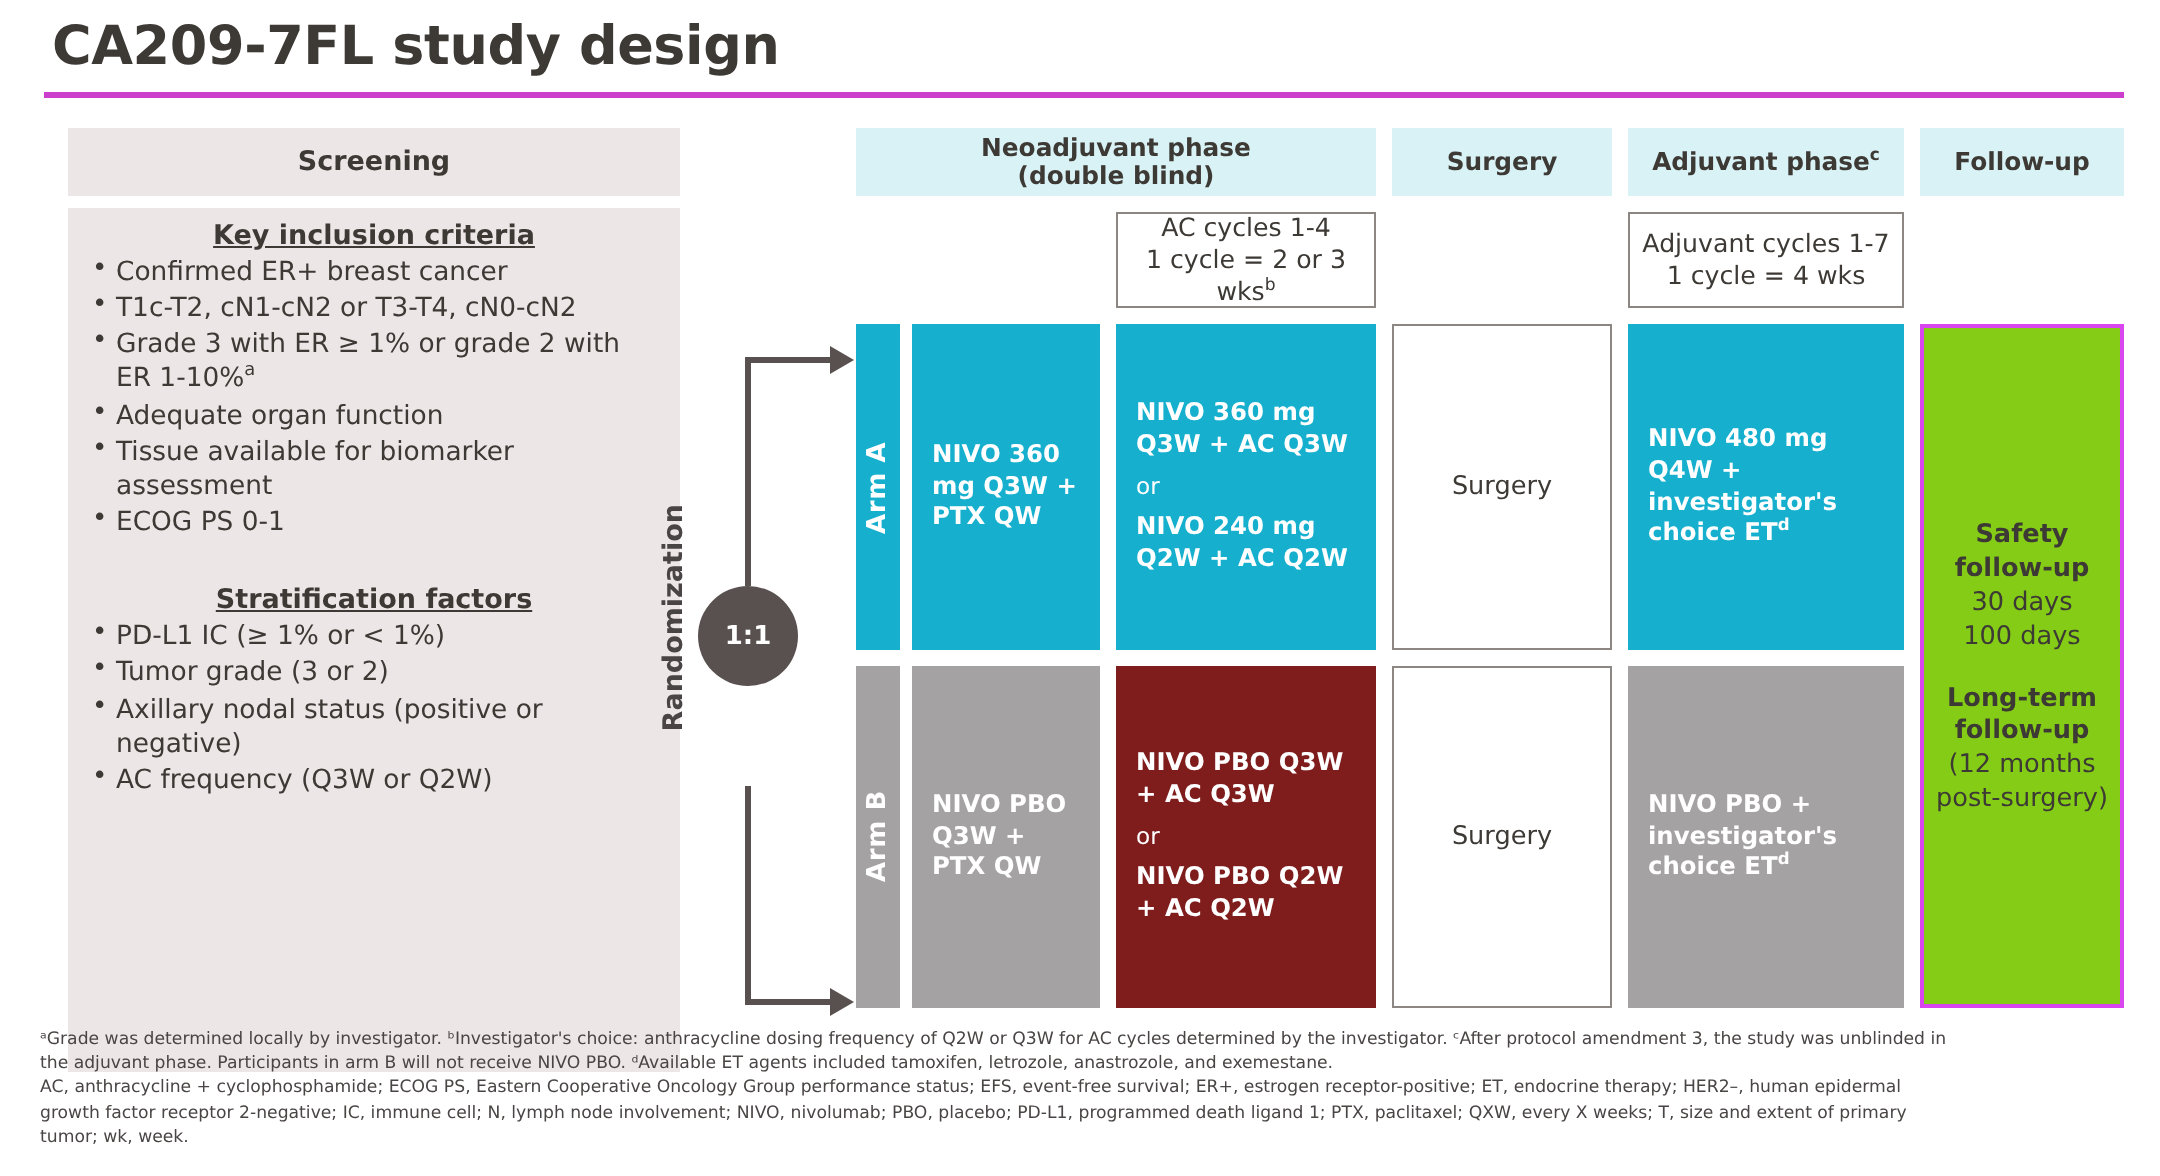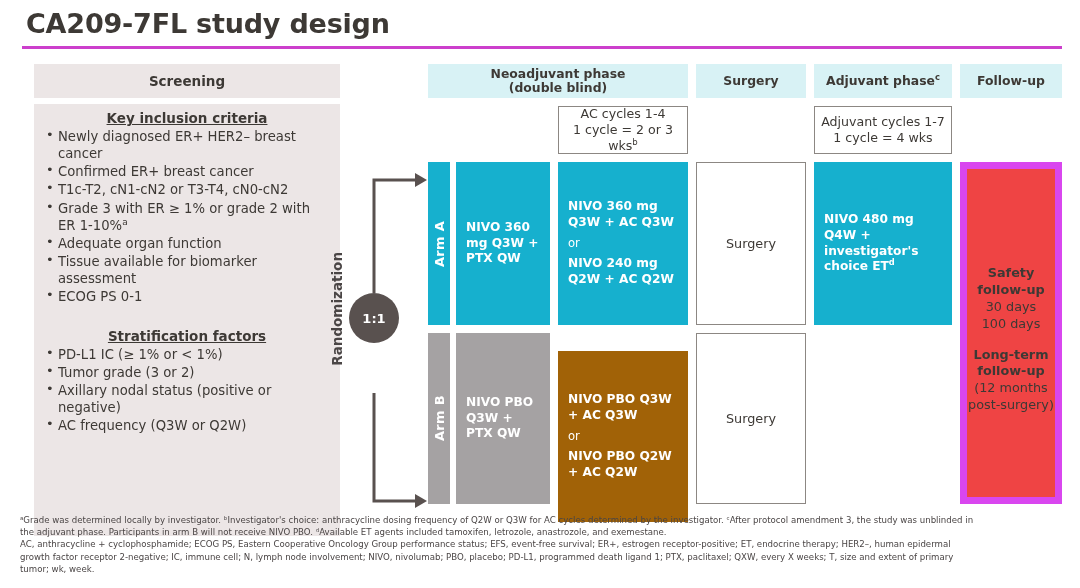--- a/index.html
+++ b/index.html
@@ -204,22 +204,22 @@
     color: #3d3935;
     font-size: 12.8px;
     display: flex;
     align-items: center;
     justify-content: center;
     text-align: center;
   }
   #followup-box {
     position: absolute;
     box-sizing: border-box;
-    border: 7px solid #d946ef;
-    background: #ef4444;
+    border: 2px solid #d946ef;
+    background: #84cc16;
     color: #3d3935;
     font-size: 12.8px;
     text-align: center;
     padding-top: 96px;
     line-height: 1.32;
   }
   #followup-box .fu-strong { font-weight: bold; }
   #followup-box .fu-gap { height: 14px; }
 
   
@@ -238,21 +238,20 @@
 <body>
 
 <div id="slide-title">CA209-7FL study design</div>
 <div id="title-rule"></div>
 
 <div id="screening-col">
   <div id="screening-header">Screening</div>
   <div id="screening-body">
     <div class="crit-heading">Key inclusion criteria</div>
     <ul class="crit-list" id="inclusion-list">
-        <li>Newly diagnosed ER+ HER2– breast cancer</li>
         <li>Confirmed ER+ breast cancer</li>
         <li>T1c-T2, cN1-cN2 or T3-T4, cN0-cN2</li>
         <li>Grade 3 with ER ≥ 1% or grade 2 with ER 1-10%<sup>a</sup></li>
         <li>Adequate organ function</li>
         <li>Tissue available for biomarker assessment</li>
         <li>ECOG PS 0-1</li>
       </ul>
     <div class="crit-heading spaced">Stratification factors</div>
     <ul class="crit-list" id="stratification-list">
         <li>PD-L1 IC (≥ 1% or &lt; 1%)</li>
@@ -316,27 +315,30 @@
       <span>Surgery</span>
     </div>
     <div class="tx-box" style="left:386px; top:0px; width:138px; height:163px; background:#16b0ce;">
       <p class="blk"><span>NIVO 480 mg Q4W + investigator's choice ET</span><sup>d</sup></p>
     </div>
 
     <div class="arm-strip" style="left:0px; top:171px; height:171px; background:#a5a2a3;">Arm B</div>
     <div class="tx-box" style="left:28px; top:171px; width:94px; height:171px; background:#a5a2a3;">
       <p class="blk">NIVO PBO Q3W + PTX QW</p>
     </div>
-    <div class="tx-box" style="left:130px; top:189px; width:130px; height:171px; background:#a16207;">
+    <div class="tx-box" style="left:130px; top:171px; width:130px; height:171px; background:#7f1d1d;">
       <p class="blk">NIVO PBO Q3W + AC Q3W</p>
       <p class="or-line">or</p>
       <p class="blk">NIVO PBO Q2W + AC Q2W</p>
     </div>
     <div class="plain-box" style="left:268px; top:171px; width:110px; height:171px;">
       <span>Surgery</span>
+    </div>
+    <div class="tx-box" style="left:386px; top:171px; width:138px; height:171px; background:#a5a2a3;">
+      <p class="blk"><span>NIVO PBO + investigator's choice ET</span><sup>d</sup></p>
     </div>
 
     <div id="followup-box" style="left:532px; top:0px; width:102px; height:342px;">
       <div class="fu-strong">Safety</div>
       <div class="fu-strong">follow-up</div>
       <div>30 days</div>
       <div>100 days</div>
       <div class="fu-gap"></div>
       <div class="fu-strong">Long-term</div>
       <div class="fu-strong">follow-up</div>

